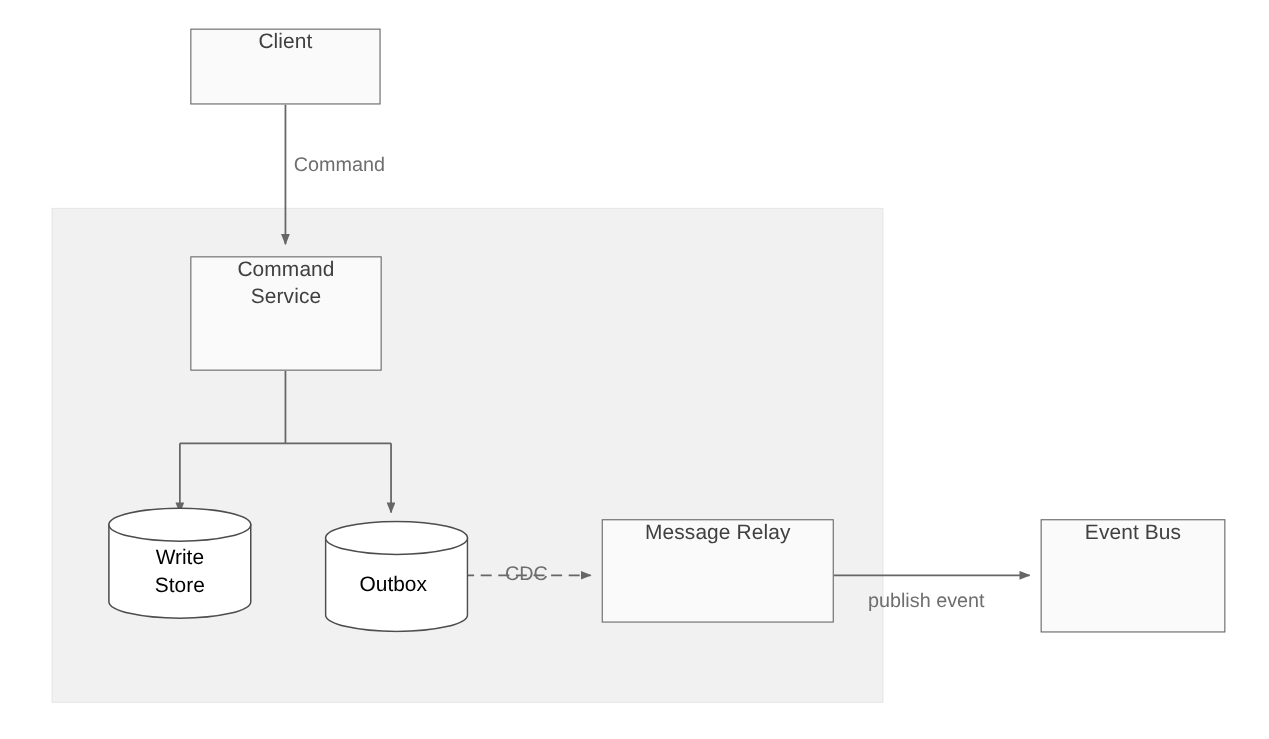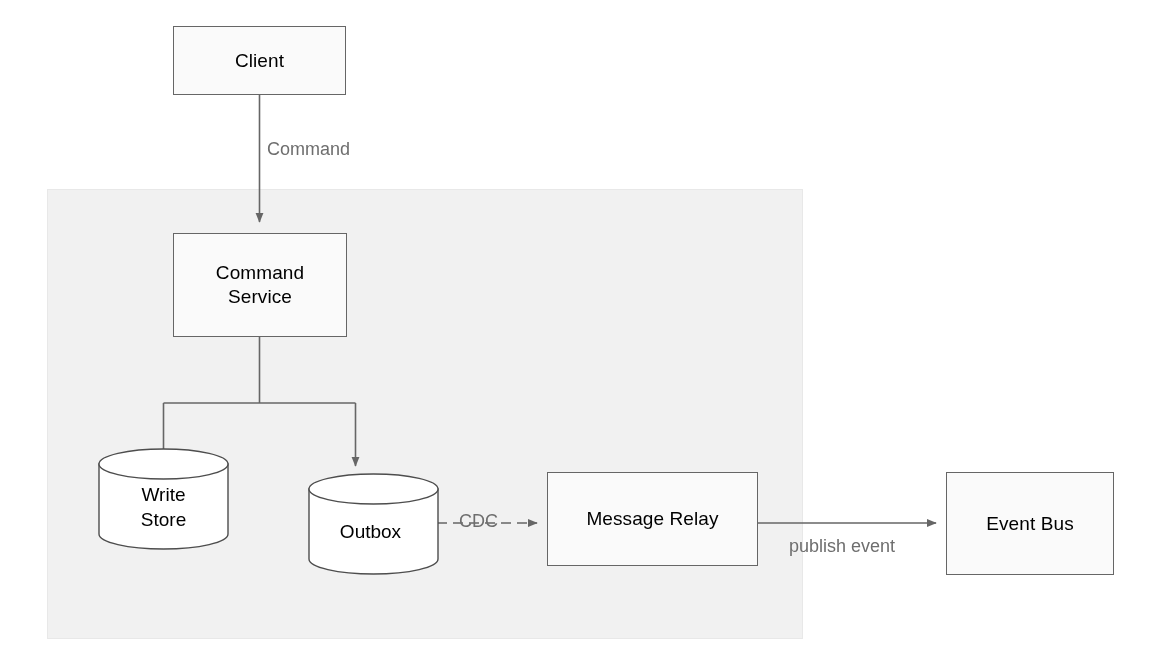--- a/index.html
+++ b/index.html
@@ -34,24 +34,23 @@
     box-sizing: border-box;
   }
 
   
   .node-box {
     position: absolute;
     box-sizing: border-box;
     background: #fafafa;
     border: 1.6px solid #666666;
     display: flex;
-    align-items: center;
     justify-content: center;
     text-align: center;
-    color: #000000;
+    color: #404040;
     font-size: 19px;
     line-height: 24px;
     letter-spacing: 0.1px;
   }
   .node-box .node-label {
     display: block;
     white-space: pre-line;
   }
 
   
@@ -120,30 +119,30 @@
 
   <div class="node-box" style="left:173px; top:26px; width:173px; height:69px;">
     <span class="node-label">Client</span>
   </div>
 
   <div class="node-box" style="left:173px; top:233px; width:174px; height:104px;">
     <span class="node-label">Command
 Service</span>
   </div>
 
-  <div class="node-cyl" style="left:98px; top:448px; width:131px; height:102px;">
+  <div class="node-cyl" style="left:98px; top:461px; width:131px; height:102px;">
     <svg width="131" height="102" viewBox="0 0 131 102" xmlns="http://www.w3.org/2000/svg">
       <path d="M1,16 L1,86 A64.5,15 0 0 0 130,86 L130,16 Z" fill="#ffffff" stroke="#4d4d4d" stroke-width="1.4"></path>
       <ellipse cx="65.5" cy="16" rx="64.5" ry="15" fill="#ffffff" stroke="#4d4d4d" stroke-width="1.4"></ellipse>
     </svg>
     <span class="cyl-label" style="top:34px;">Write
 Store</span>
   </div>
 
-  <div class="node-cyl" style="left:308px; top:473px; width:125px; height:102px;">
+  <div class="node-cyl" style="left:295px; top:473px; width:125px; height:102px;">
     <svg width="131" height="102" viewBox="0 0 131 102" xmlns="http://www.w3.org/2000/svg">
       <path d="M1,16 L1,86 A64.5,15 0 0 0 130,86 L130,16 Z" fill="#ffffff" stroke="#4d4d4d" stroke-width="1.4"></path>
       <ellipse cx="65.5" cy="16" rx="64.5" ry="15" fill="#ffffff" stroke="#4d4d4d" stroke-width="1.4"></ellipse>
     </svg>
     <span class="cyl-label" style="top:46px;">Outbox</span>
   </div>
 
   <div class="node-box" style="left:547px; top:472px; width:211px; height:94px;">
     <span class="node-label">Message Relay</span>
   </div>

